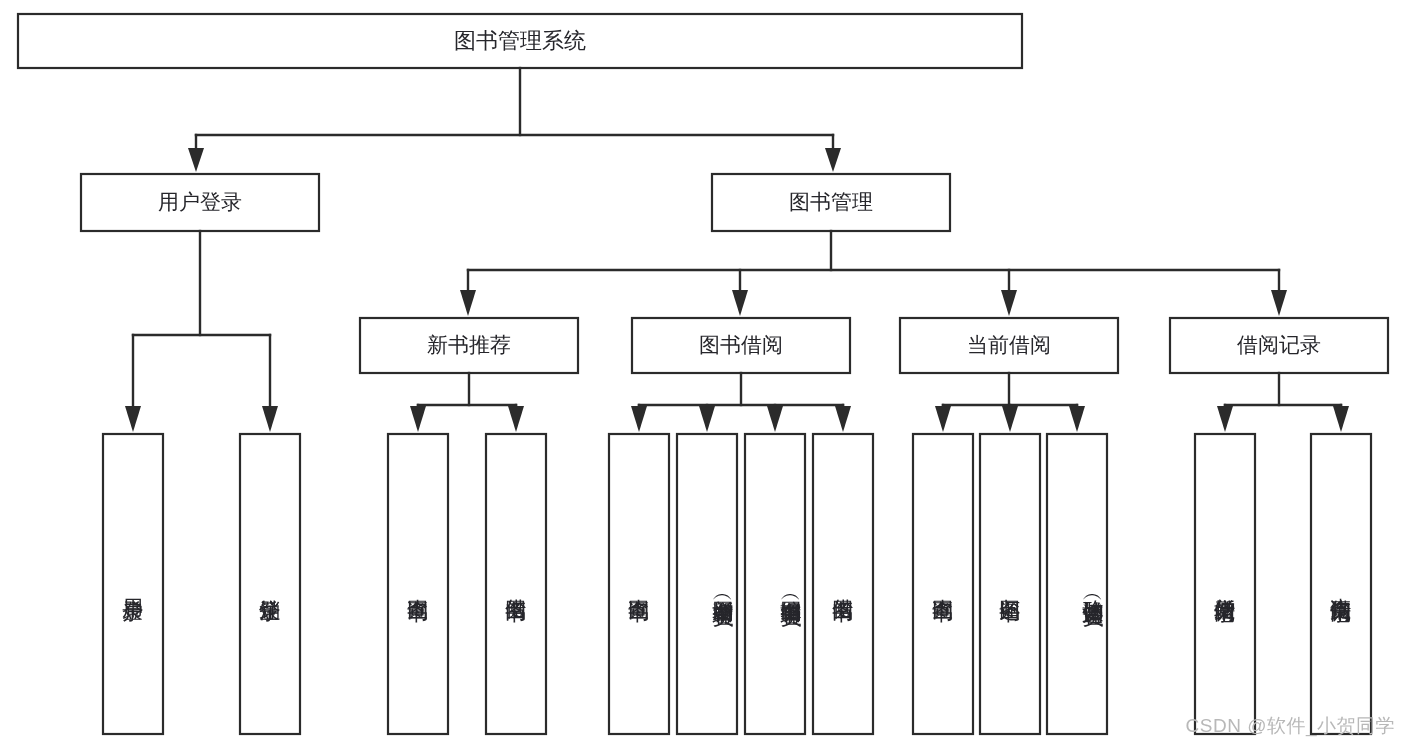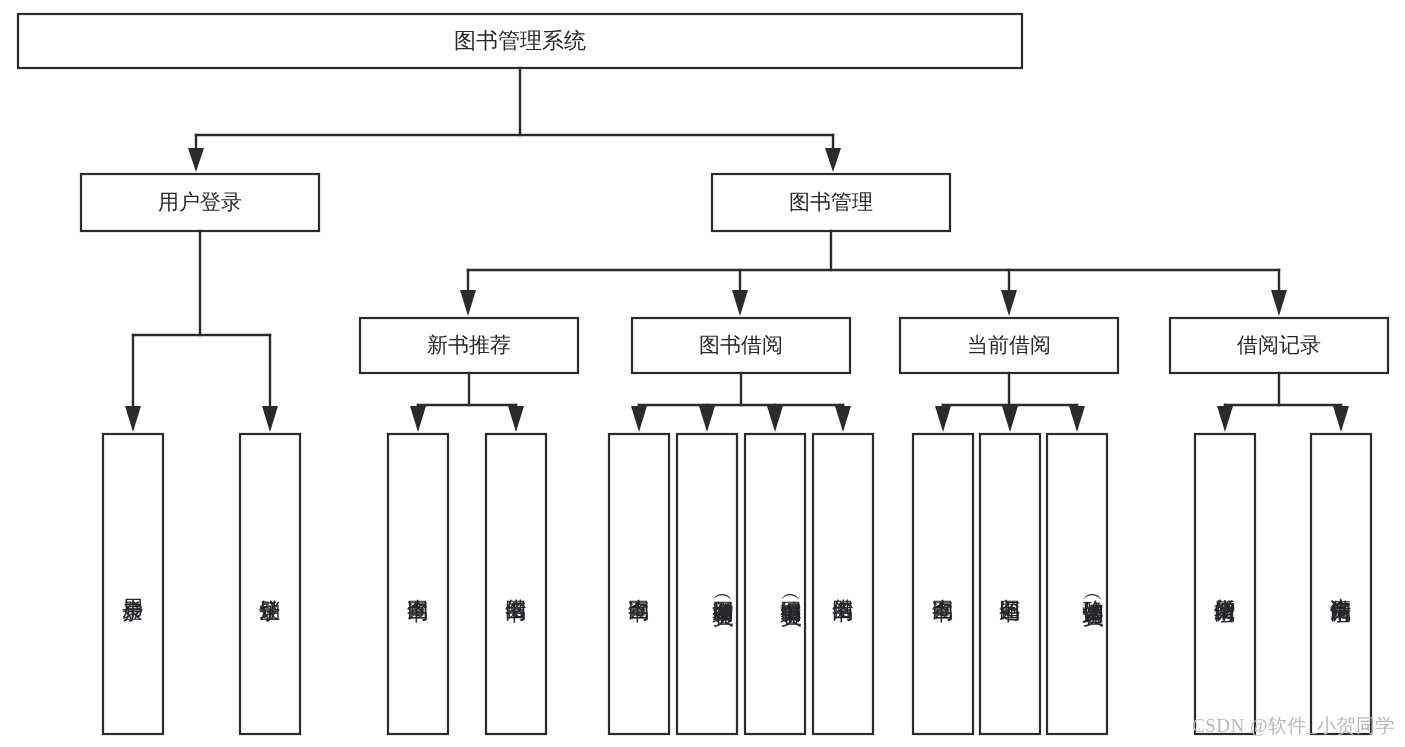--- a/index.html
+++ b/index.html
@@ -66,21 +66,21 @@
     writing-mode: vertical-rl;
     text-orientation: upright;
     letter-spacing: 1px;
     white-space: nowrap;
     pointer-events: none;
   }
   .watermark {
     position: absolute;
     right: 10px;
     bottom: 8px;
-    font-family: Liberation Serif, serif;
+    font-family: Liberation Sans, sans-serif;
     font-size: 19px;
     color: #b8b8b8;
     letter-spacing: 0.5px;
     white-space: nowrap;
   }
 </style>
 </head>
 <body>
 
 <div id="diagram-root">

